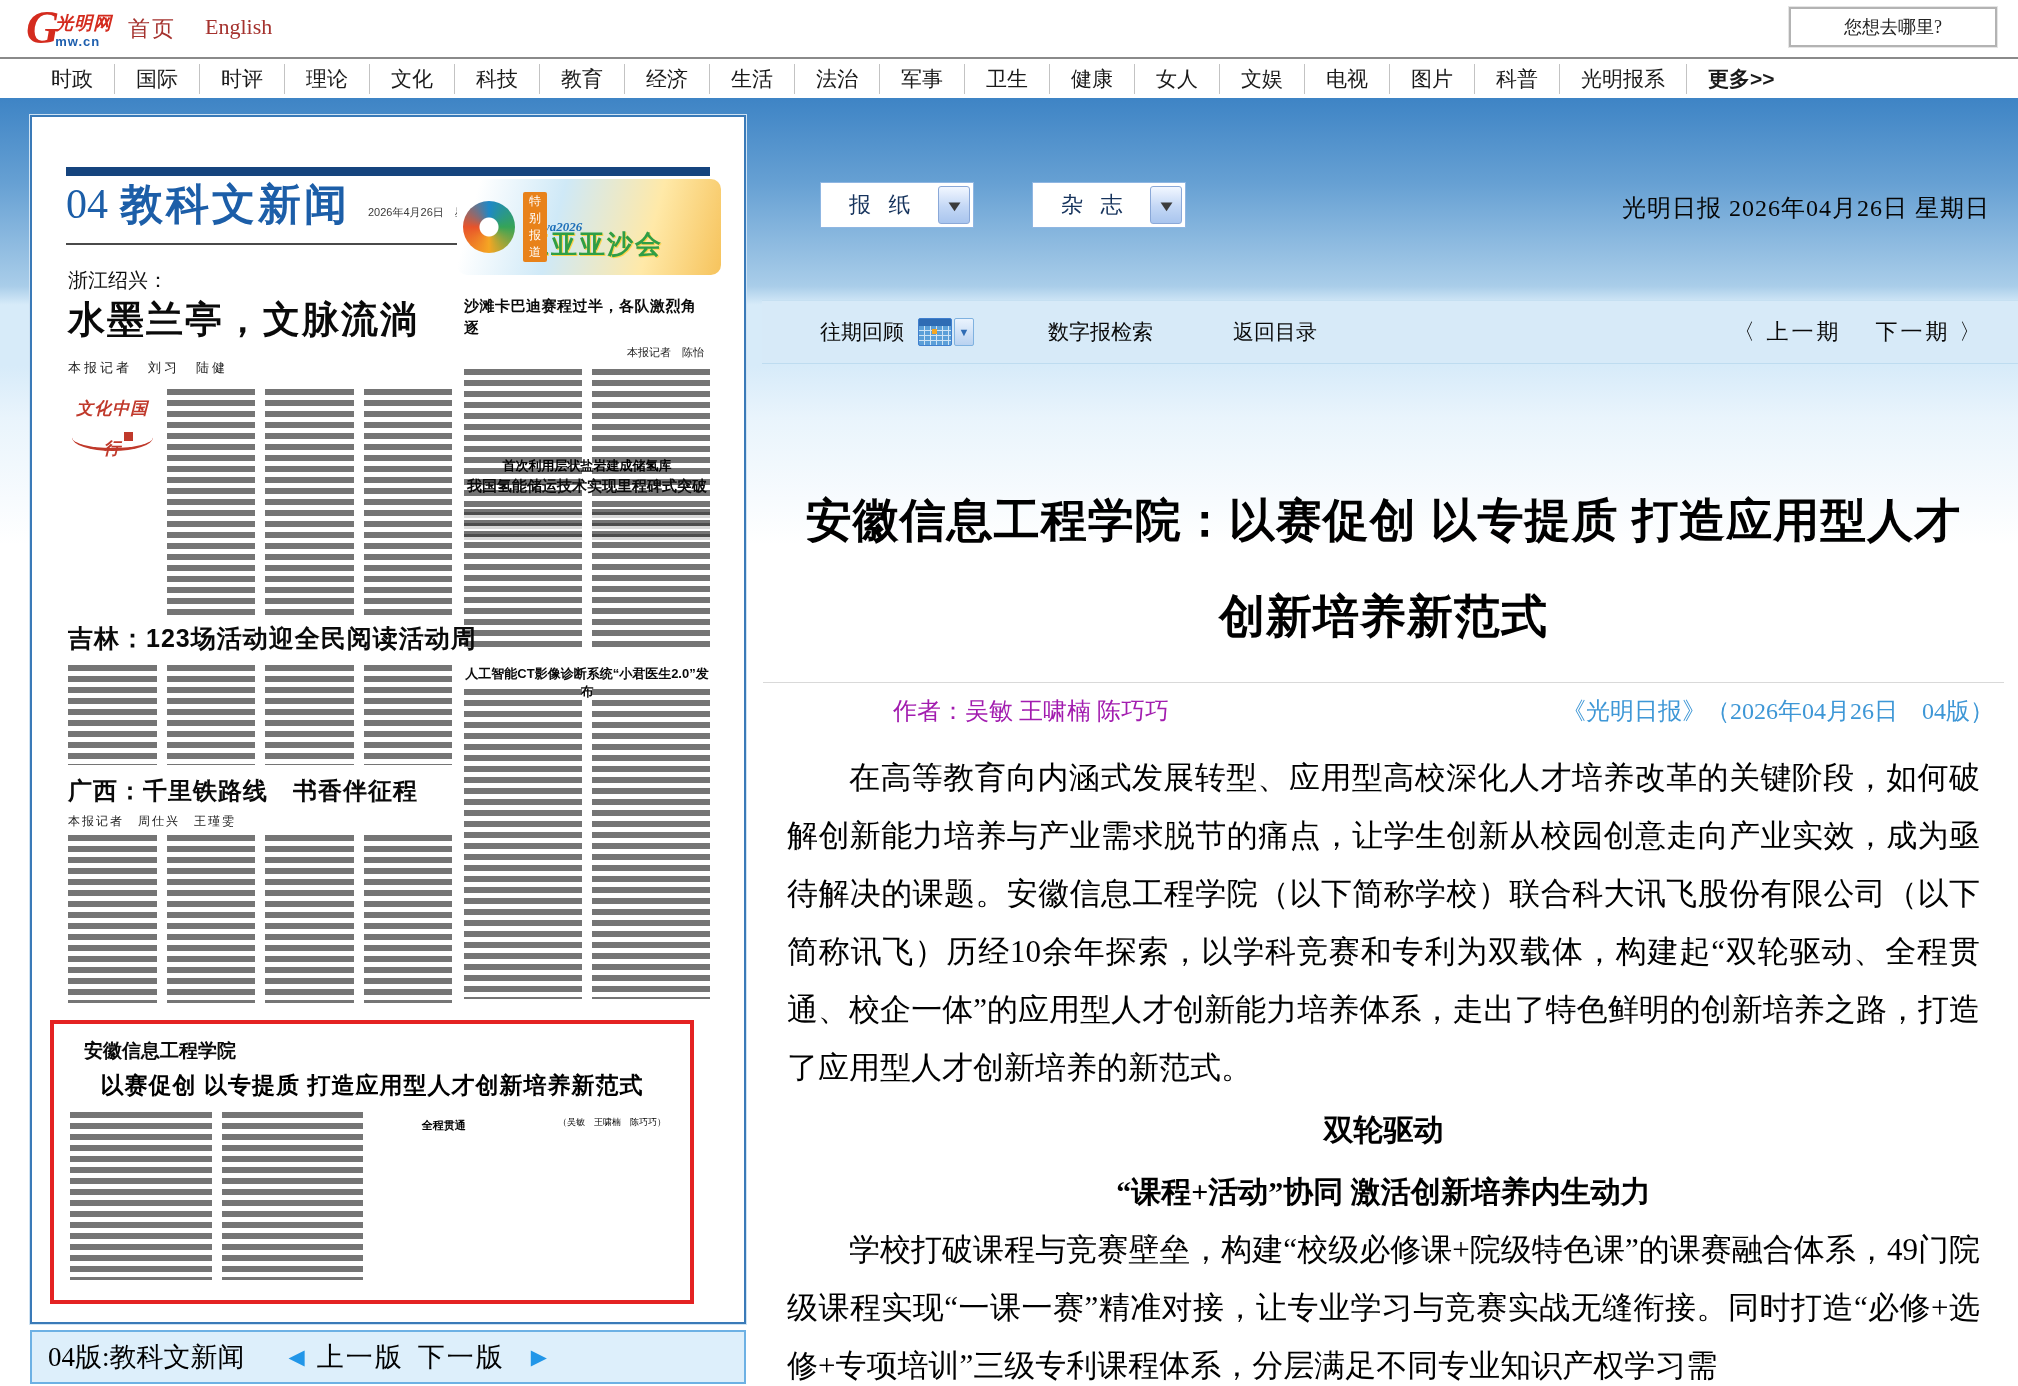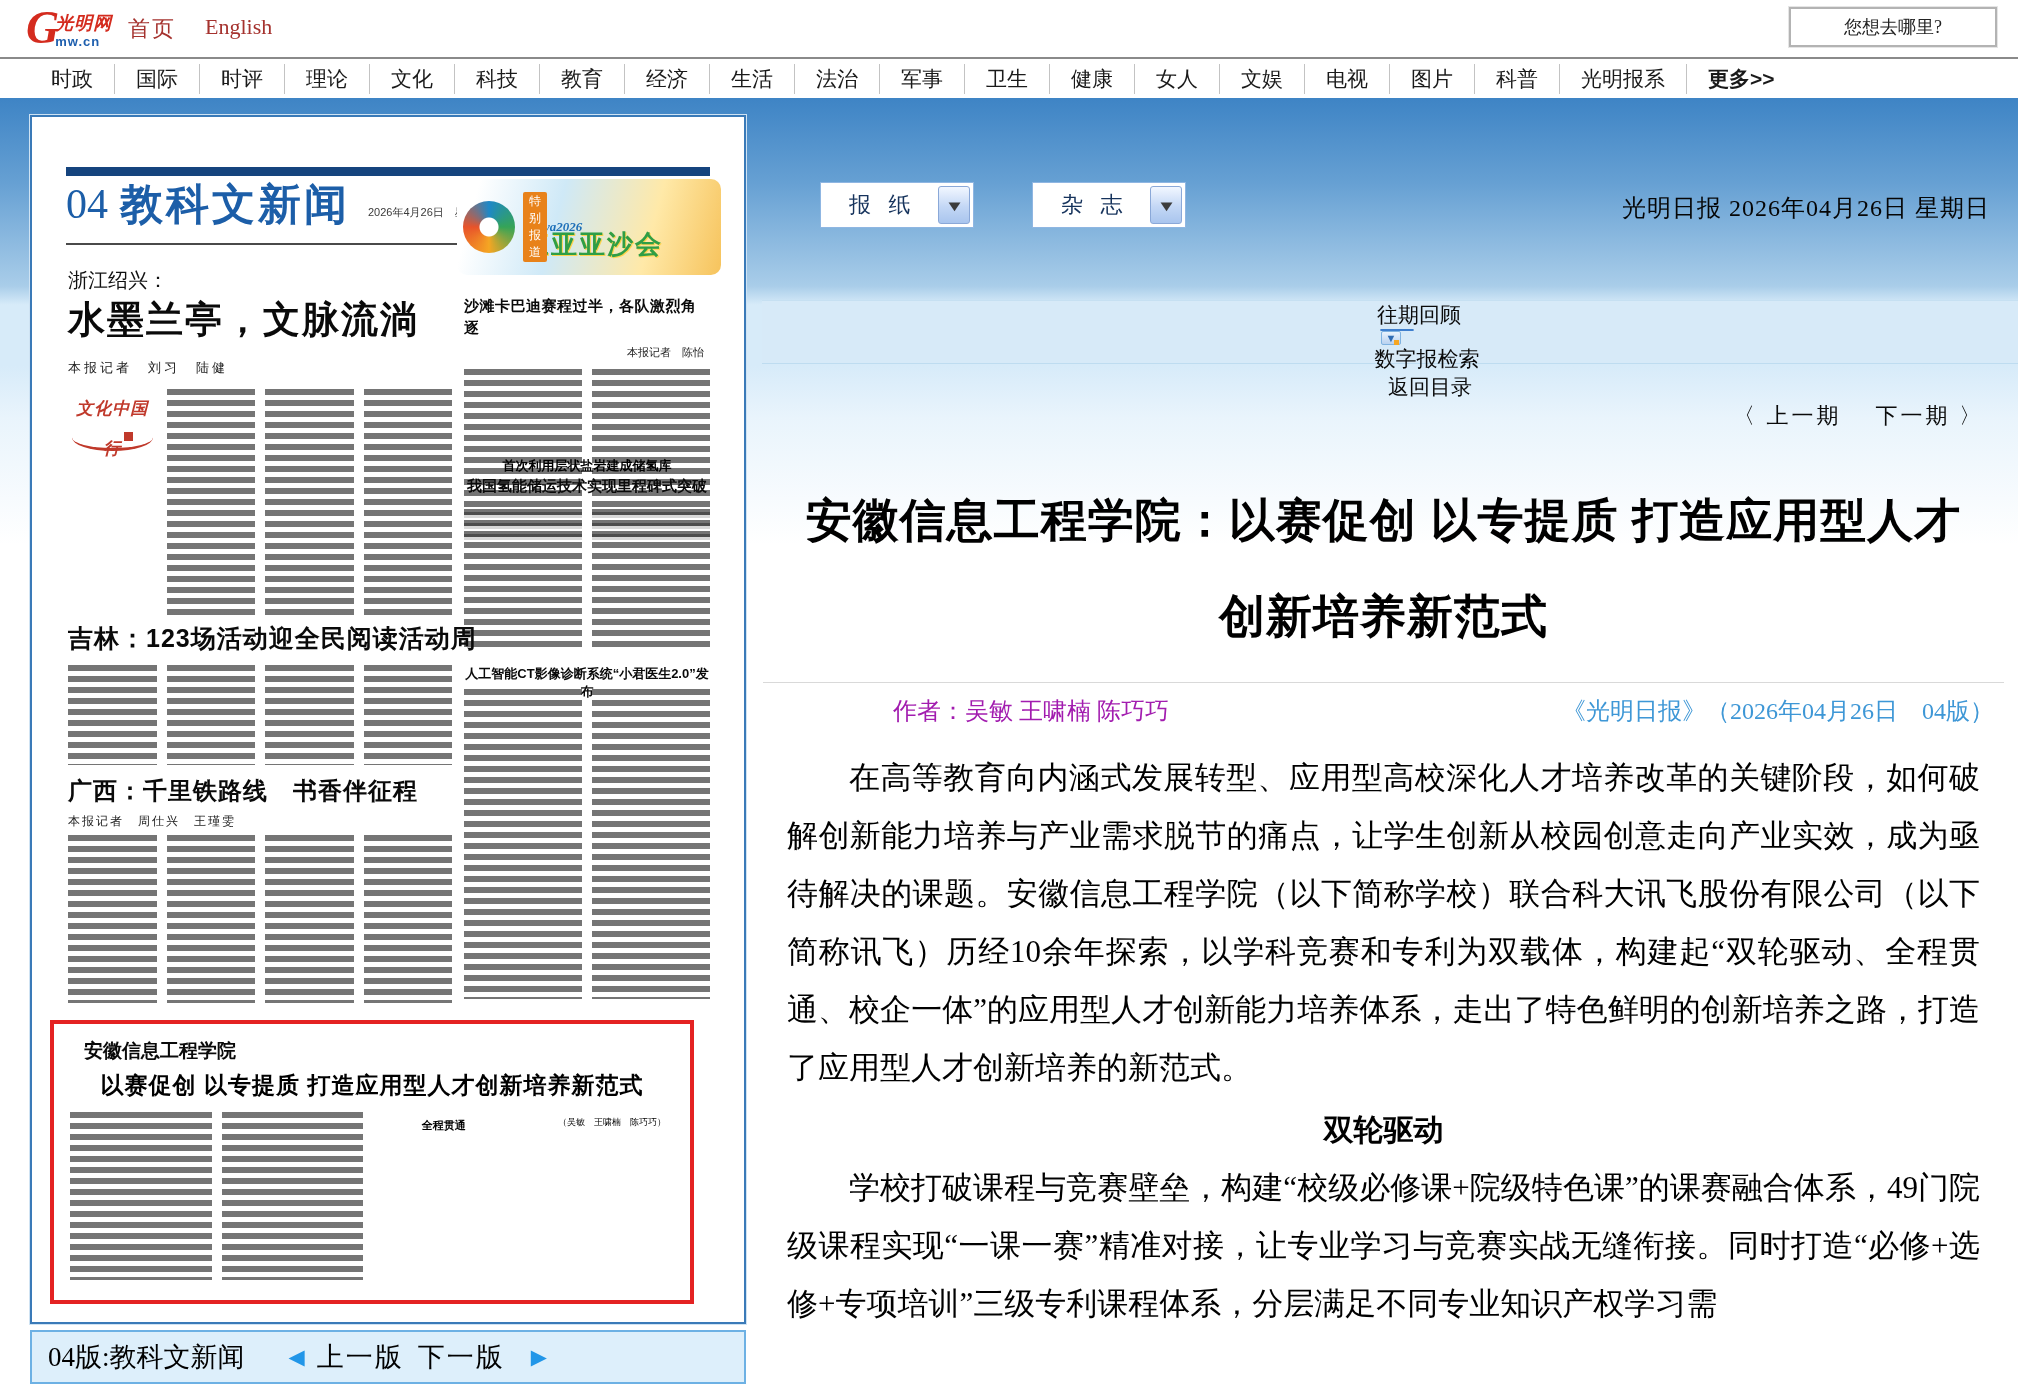--- a/index.html
+++ b/index.html
@@ -36,21 +36,21 @@
   .pselect .val{font-size:22px;color:#16335c;padding-left:28px;letter-spacing:6px;font-family:"Liberation Serif",serif;}
   .pselect .btn{margin-left:auto;margin-right:3px;width:30px;height:36px;border:1px solid #8aa8d8;border-radius:3px;
                 background:linear-gradient(180deg,#f2f7ff,#c3d7f5 55%,#a9c5ee);display:flex;align-items:center;justify-content:center;}
   .pselect .btn span{font-size:15px;color:#3c3c3c;transform:scaleX(1.35);}
   #sel-paper{left:820px;} #sel-mag{left:1032px;}
   .dateline{position:absolute;top:192px;right:28px;font-family:"Liberation Serif",serif;
             font-size:24px;color:#060606;letter-spacing:1px;}
 
   .toolbar{position:absolute;left:762px;right:0;top:300px;height:62px;background:#d7eaf8;
            border-top:1px solid #c6e0f2;border-bottom:1px solid #bedcf0;display:flex;align-items:center;
-           font-family:"Liberation Serif",serif;font-size:21px;color:#0a0a0a;flex-direction:column;}
+           font-family:"Liberation Serif",serif;font-size:21px;color:#0a0a0a;}
   .tb-link{cursor:pointer;white-space:nowrap;}
   .tb-history{margin-left:58px;}
   .cal{margin-left:14px;width:32px;height:26px;border:1px solid #3f7fce;border-radius:2px;background-color:#5b9fd8;
        background-image:linear-gradient(#2f6cb4 0 7px,transparent 7px),
        repeating-linear-gradient(0deg,transparent 0 4px,#cfe4f5 4px 5px),
        repeating-linear-gradient(90deg,transparent 0 5px,#cfe4f5 5px 6px);position:relative;cursor:pointer;}
   .cal::after{content:"";position:absolute;left:13px;top:10px;width:5px;height:5px;background:#f5a623;}
   .calbtn{margin-left:2px;width:18px;height:26px;border:1px solid #7fb2e0;border-radius:2px;
           background:linear-gradient(180deg,#eaf3fd,#b9d2f0);display:flex;align-items:center;justify-content:center;
           color:#2f6cb4;font-size:11px;cursor:pointer;}
@@ -221,20 +221,21 @@
     <div>创新培养新范式</div>
   </div>
   <div class="a-divider"></div>
   <div class="a-meta">
     <span class="a-author">作者：吴敏 王啸楠 陈巧巧</span>
     <span class="a-source">《光明日报》（2026年04月26日　04版）</span>
   </div>
   <div class="a-body">
     <p>在高等教育向内涵式发展转型、应用型高校深化人才培养改革的关键阶段，如何破解创新能力培养与产业需求脱节的痛点，让学生创新从校园创意走向产业实效，成为亟待解决的课题。安徽信息工程学院（以下简称学校）联合科大讯飞股份有限公司（以下简称讯飞）历经10余年探索，以学科竞赛和专利为双载体，构建起“双轮驱动、全程贯通、校企一体”的应用型人才创新能力培养体系，走出了特色鲜明的创新培养之路，打造了应用型人才创新培养的新范式。</p>
     <h2>双轮驱动</h2>
+    <h2>“课程+活动”协同  激活创新培养内生动力</h2>
     <p>学校打破课程与竞赛壁垒，构建“校级必修课+院级特色课”的课赛融合体系，49门院级课程实现“一课一赛”精准对接，让专业学习与竞赛实战无缝衔接。同时打造“必修+选修+专项培训”三级专利课程体系，分层满足不同专业知识产权学习需</p>
   </div>
 </div>
 
 <div class="paper">
   <div class="p-bar"></div>
   <div class="p-numrow">
     <span class="p-num">04</span>
     <span class="p-section">教科文新闻</span>
     <span class="p-edition">2026年4月26日　星期日　责任编辑：吴潇怡、王哲</span>

